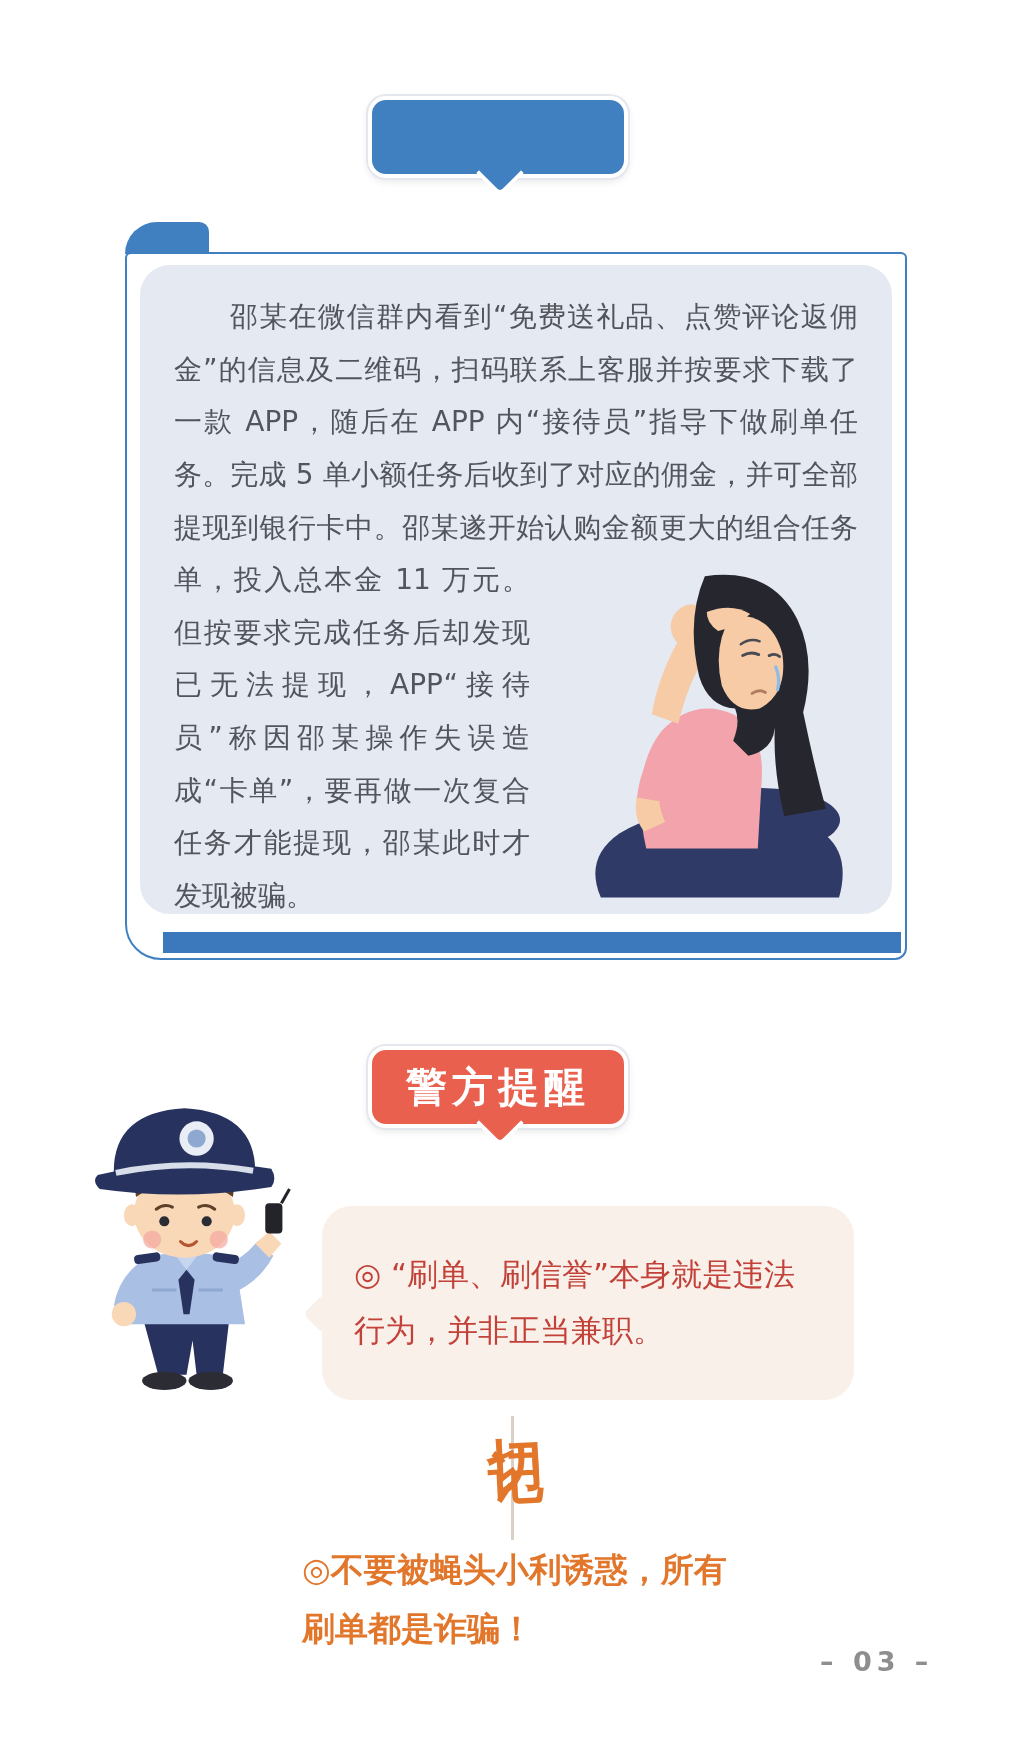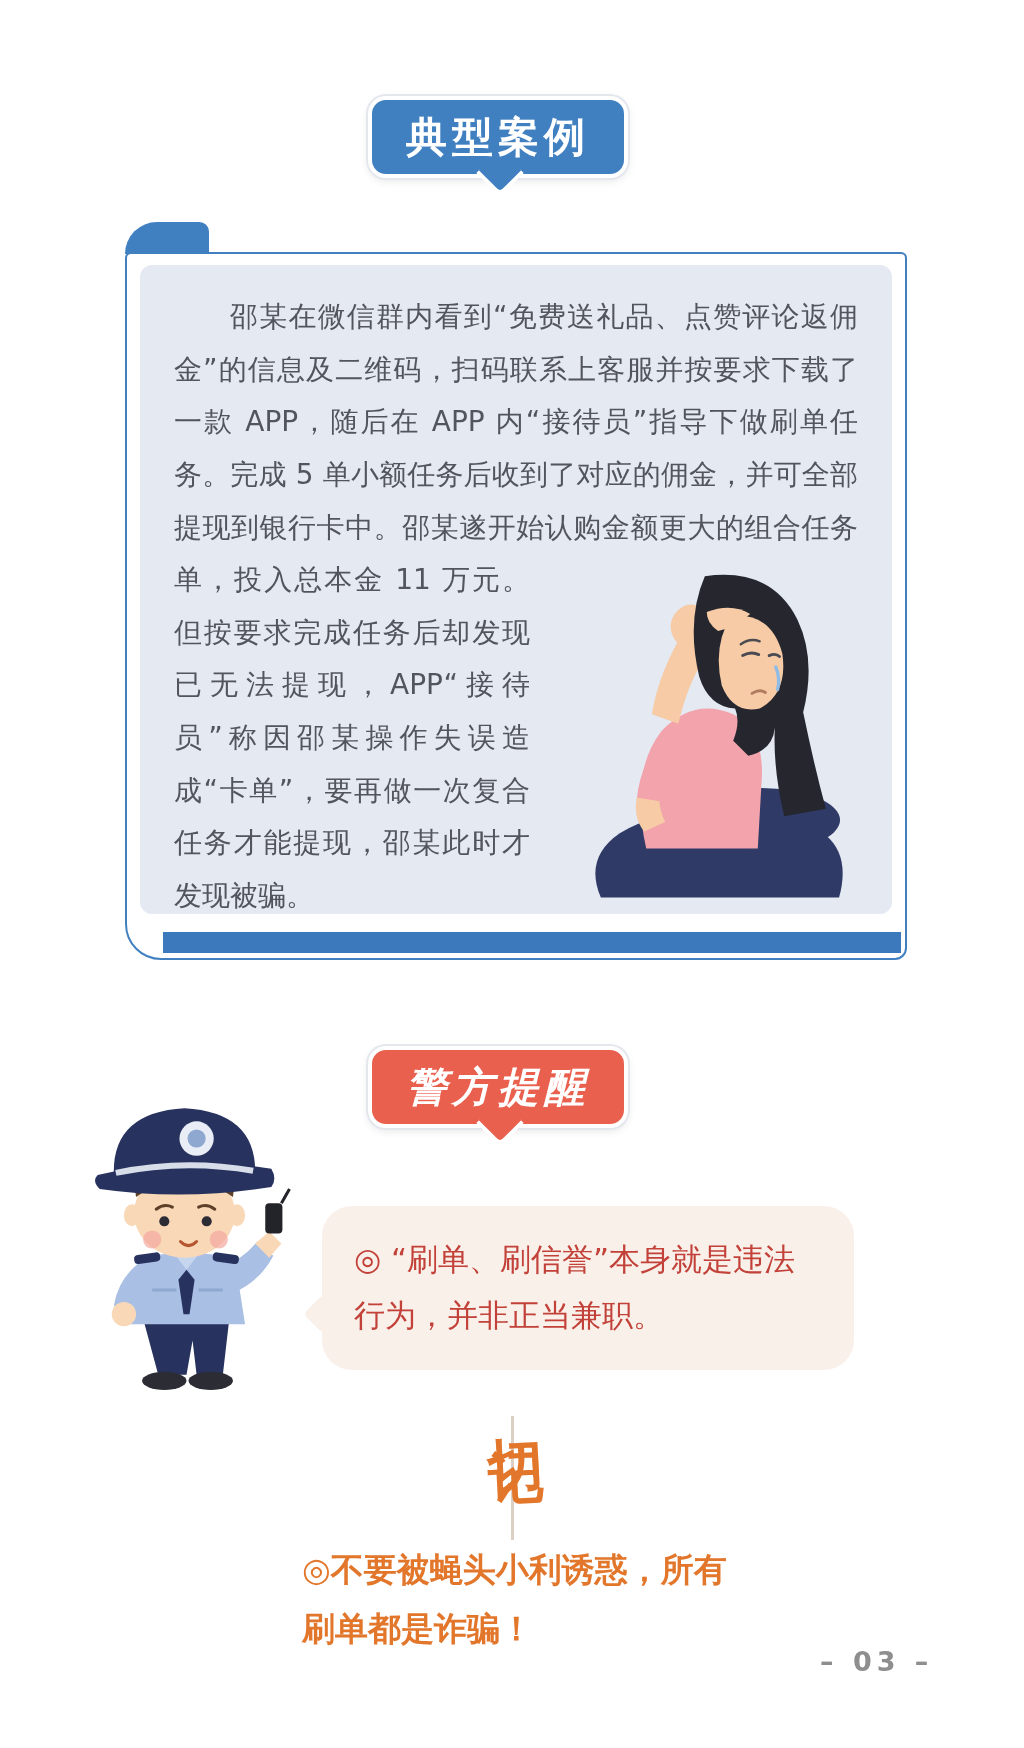--- a/index.html
+++ b/index.html
@@ -21,58 +21,58 @@
     font-weight:700; font-size:41px; letter-spacing:5px;
   }
   .banner .tip {
     position:absolute; bottom:-16px; left:50%; width:30px; height:30px; margin-left:-15px;
     transform:rotate(45deg); z-index:3;
     border-right:4px solid #ffffff; border-bottom:4px solid #ffffff;
     border-radius:0 0 8px 0;
   }
   #case-banner { left:368px; top:96px; width:252px; height:74px; background:#4080C1; }
   #case-banner .tip { background:#4080C1; }
-  #police-banner { left:368px; top:1046px; width:252px; height:74px; background:#E9614E;font-style:italic; }
+  #police-banner { left:368px; top:1046px; width:252px; height:74px; background:#E9614E; }
   #police-banner .tip { background:#E9614E; }
 
   
   #case-card {
     position:absolute; left:125px; top:252px; width:778px; height:704px;
     background:#ffffff; border:2px solid #4080C1;
     border-radius:6px 6px 12px 36px;
   }
   #case-card .curl {
     position:absolute; top:-32px; left:-2px; width:84px; height:32px;
     background:#4080C1; border-radius:46px 14px 0 0;
   }
   #case-card .bar {
     position:absolute; left:36px; right:4px; bottom:5px; height:21px;
     background:#3B79BC;
   }
   #case-card .panel {
     position:absolute; left:13px; right:13px; top:11px; bottom:44px;
-    background:#E4E9F2; border-radius:12px;
+    background:#E4E9F2; border-radius:30px;
     padding:26px 34px; box-sizing:border-box; overflow:hidden;
   }
   .case-text {
     font-size:28px; line-height:1.88; color:#53555C;
     text-align:justify; text-indent:2em;
   }
   .woman-float {
     float:right; width:312px; height:346px; margin:8px 0 0 16px;
   }
   .woman-float svg { display:block; width:100%; height:100%; }
 
   
   #officer { position:absolute; left:66px; top:1082px; width:240px; height:318px; }
   #officer svg { display:block; width:100%; height:100%; }
 
   #bubble {
     position:absolute; left:322px; top:1206px; width:532px; min-height:162px;
-    background:#FAF0EA; border-radius:30px; padding:26px 32px; box-sizing:border-box;
+    background:#FAF0EA; border-radius:30px; padding:41px 32px; box-sizing:border-box;
   }
   #bubble .bubble-tail {
     position:absolute; left:-13px; top:94px; width:28px; height:28px;
     background:#FAF0EA; transform:rotate(45deg); border-radius:5px;
   }
   .bubble-text {
     color:#C2423A; font-size:31px; font-weight:500; line-height:1.8;
     white-space:pre-line;
   }
 
@@ -96,21 +96,20 @@
     font-size:27px; color:#8E8E8E; letter-spacing:5px;font-weight:bold;
   }
 </style>
 </head>
 <body>
 
 <div class="page">
 
   <div class="banner" id="case-banner">
     <span class="tip"></span>
-    <span class="label">典型案例</span>
   </div>
 
   <div id="case-card">
     <span class="curl"></span>
     <div class="panel">
       <div class="case-text">
         <span>邵某在微信群内看到“免费送礼品、点赞评论返佣金”的信息及二维码，扫码联系上客服并按要求下载了一款 APP，随后在 APP 内“接待员”指导下做刷单任务。完成 5 单小额任务后收到了对应的佣金，并可全部提现到银行卡中。邵某遂开始认</span><span class="woman-float">
             <svg viewBox="0 0 330 360" xmlns="http://www.w3.org/2000/svg">
             <path fill="#2F3A66" d="M58,352 Q40,310 78,284 Q120,258 190,258 Q262,258 296,286 Q322,308 310,352 Z"></path>
             <ellipse fill="#2F3A66" cx="225" cy="270" rx="86" ry="34"></ellipse>

